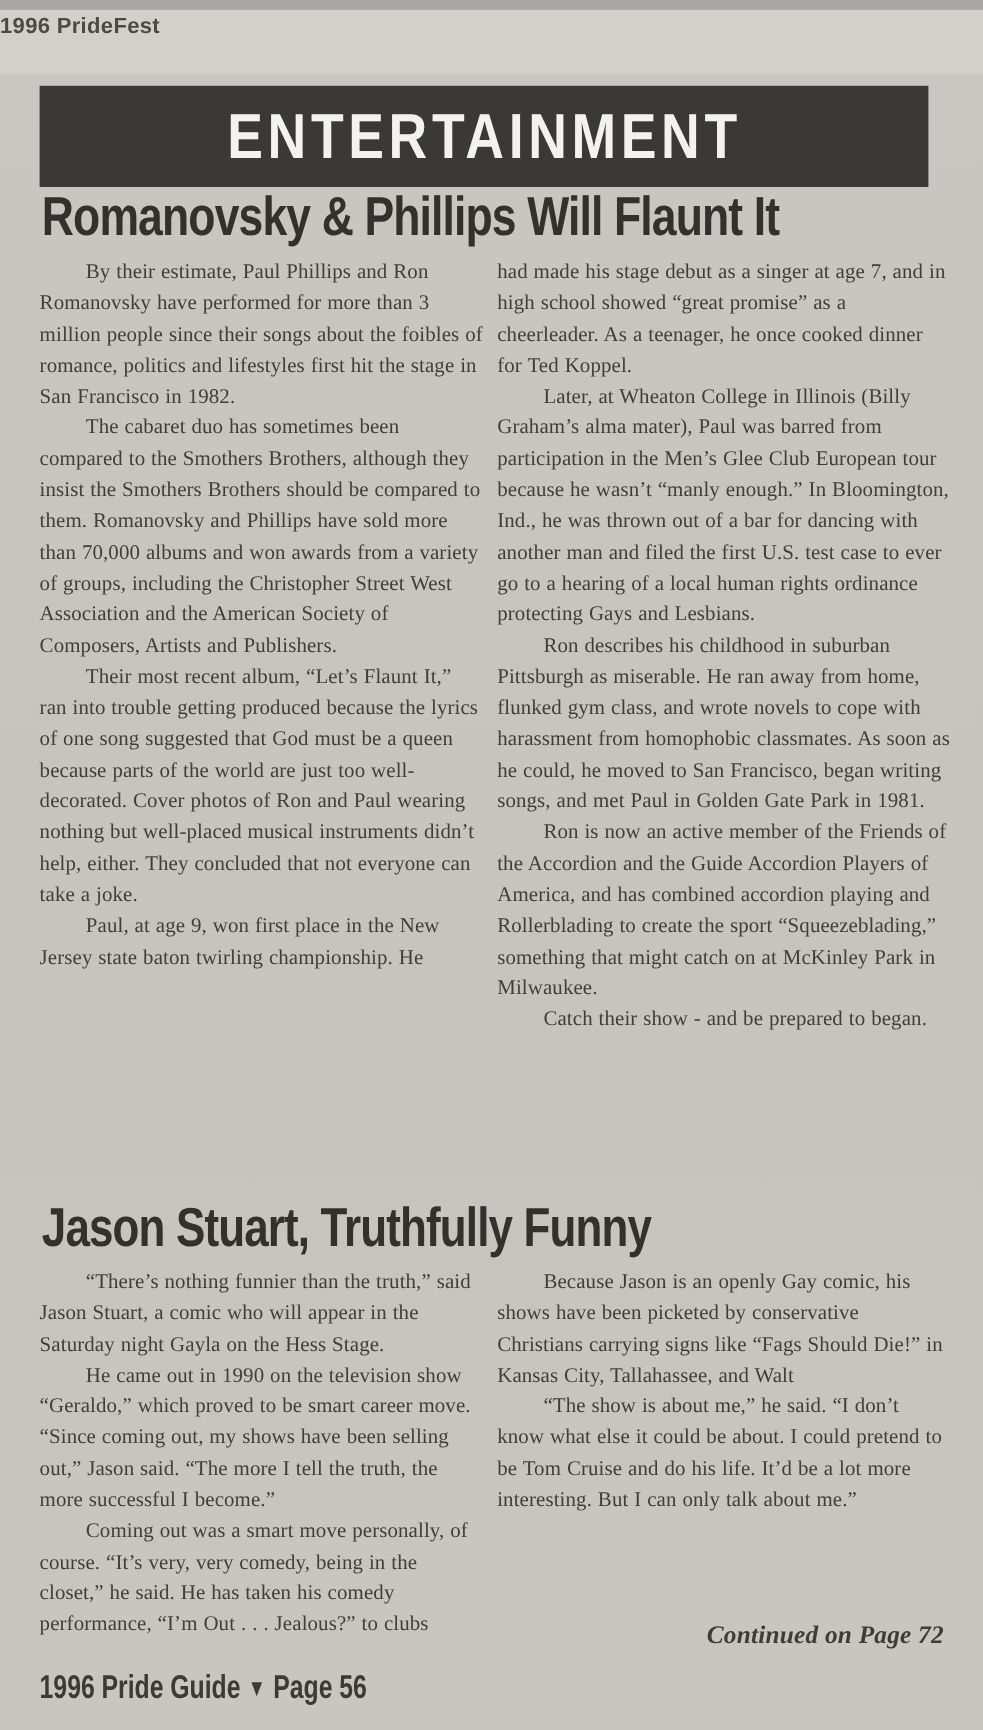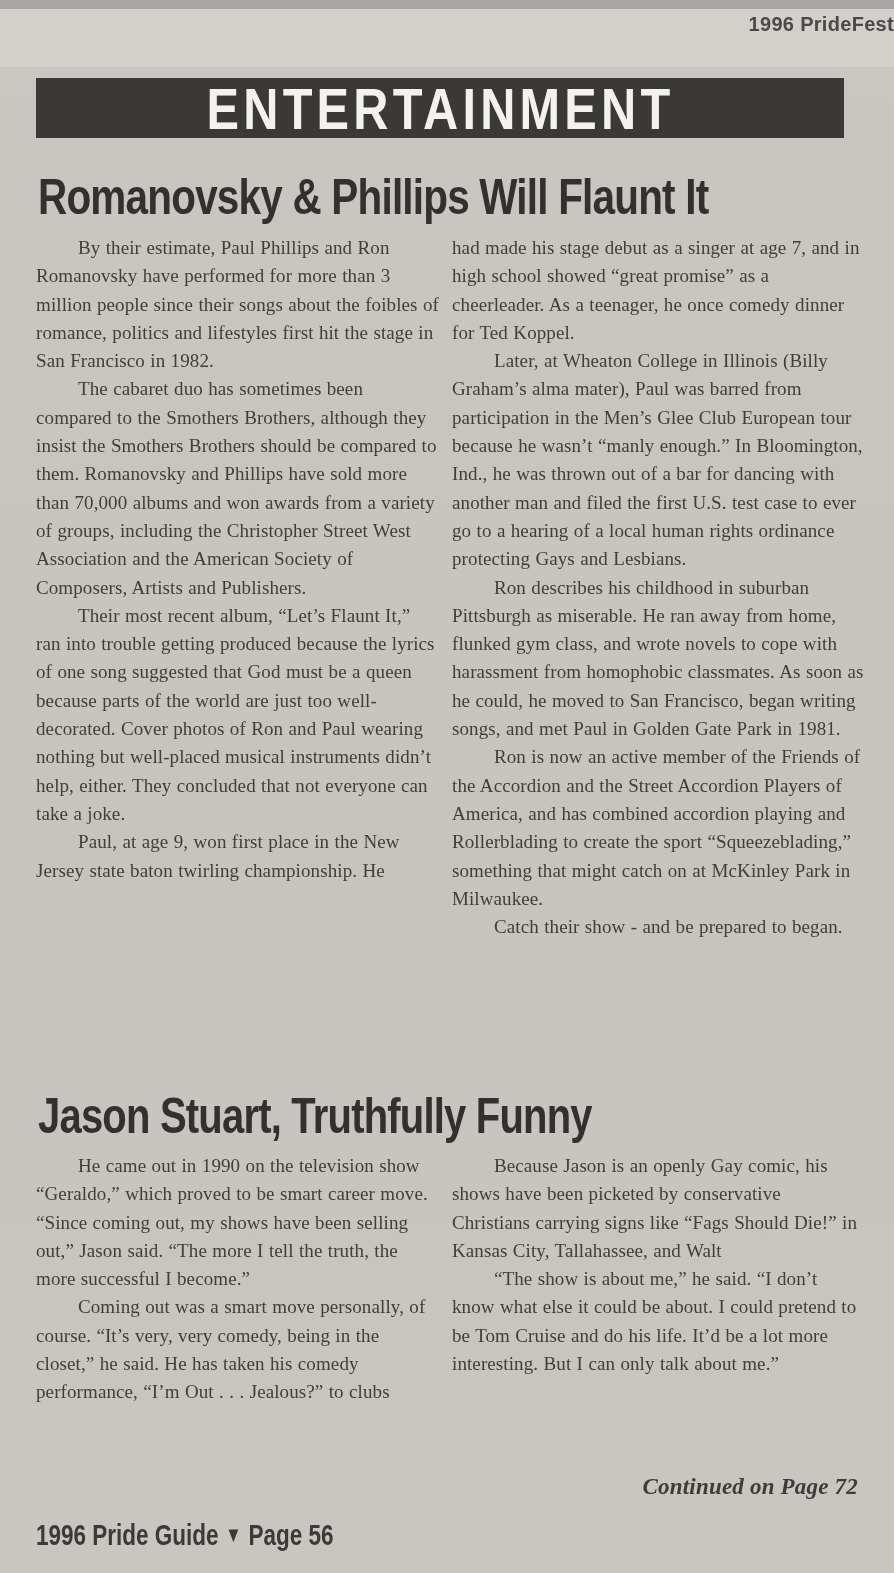--- a/index.html
+++ b/index.html
@@ -5,26 +5,26 @@
   html,body { margin:0; padding:0; }
   body {
     width:894px; height:1573px; position:relative; overflow:hidden;
     background:linear-gradient(180deg,#cbc8c3 0%,#c9c6c1 10%,#c7c4bf 55%,#c9c6c1 100%);
     font-family:"Liberation Serif","DejaVu Serif",serif;
     -webkit-font-smoothing:antialiased;
   }
   .scan-strip { position:absolute; top:0; left:0; width:100%; height:9px; background:#a9a7a3; }
   .scan-band  { position:absolute; top:9px; left:0; width:100%; height:58px; background:#d3d0cb; }
   .running-head {
-    position:absolute; top:13px; left:0; width:100%; text-align:right;
+    position:absolute; top:13px; left:0; width:100%; text-align:left;
     font-family:"Liberation Sans",sans-serif; font-weight:600; font-size:20px;
     color:#4c4a46; letter-spacing:.3px;
   }
   .banner {
-    position:absolute; left:36px; top:78px; width:808px; height:60px;
+    position:absolute; left:36px; top:78px; width:808px; height:92px;
     background:#3a3938; display:flex; align-items:center; justify-content:center;
   }
   .banner-label {
     font-family:"Liberation Sans",sans-serif; font-weight:bold; font-size:58px;
     color:#f3f2ee; letter-spacing:5px; white-space:nowrap;
     transform:scaleX(.84); transform-origin:center;
   }
   .headline {
     position:absolute; left:38px; margin:0;
     font-family:"Liberation Sans",sans-serif; font-weight:bold; font-size:50px;
@@ -71,32 +71,33 @@
 <h1 class="headline hl1">Romanovsky &amp; Phillips Will Flaunt It</h1>
 
 <div class="cols cols1">
   <div class="col">
     <p>By their estimate, Paul Phillips and Ron Romanovsky have performed for more than 3 million people since their songs about the foibles of romance, politics and lifestyles first hit the stage in San Francisco in 1982.</p>
     <p>The cabaret duo has sometimes been compared to the Smothers Brothers, although they insist the Smothers Brothers should be compared to them. Romanovsky and Phillips have sold more than 70,000 albums and won awards from a variety of groups, including the Christopher Street West Association and the American Society of Composers, Artists and Publishers.</p>
     <p>Their most recent album, “Let’s Flaunt It,” ran into trouble getting produced because the lyrics of one song suggested that God must be a queen because parts of the world are just too well-decorated. Cover photos of Ron and Paul wearing nothing but well-placed musical instruments didn’t help, either. They concluded that not everyone can take a joke.</p>
     <p>Paul, at age 9, won first place in the New Jersey state baton twirling championship. He</p>
   </div>
   <div class="col right">
-    <p class="cont">had made his stage debut as a singer at age 7, and in high school showed “great promise” as a cheerleader. As a teenager, he once comedy dinner for Ted Koppel.</p>
+    <p class="cont">had made his stage debut as a singer at age 7, and in high school showed “great promise” as a cheerleader. As a teenager, he once cooked dinner for Ted Koppel.</p>
     <p>Later, at Wheaton College in Illinois (Billy Graham’s alma mater), Paul was barred from participation in the Men’s Glee Club European tour because he wasn’t “manly enough.” In Bloomington, Ind., he was thrown out of a bar for dancing with another man and filed the first U.S. test case to ever go to a hearing of a local human rights ordinance protecting Gays and Lesbians.</p>
     <p>Ron describes his childhood in suburban Pittsburgh as miserable. He ran away from home, flunked gym class, and wrote novels to cope with harassment from homophobic classmates. As soon as he could, he moved to San Francisco, began writing songs, and met Paul in Golden Gate Park in 1981.</p>
-    <p>Ron is now an active member of the Friends of the Accordion and the Street Accordion Players of America, and has combined accordion playing and Rollerblading to create the sport “Squeezeblading,” something that might catch on at McKinley Park in Milwaukee.</p>
+    <p>Ron is now an active member of the Friends of the Accordion and the Guide Accordion Players of America, and has combined accordion playing and Rollerblading to create the sport “Squeezeblading,” something that might catch on at McKinley Park in Milwaukee.</p>
     <p>Catch their show - and be prepared to began.</p>
   </div>
 </div>
 
 <h1 class="headline hl2">Jason Stuart, Truthfully Funny</h1>
 
 <div class="cols cols2">
   <div class="col">
+    <p>“There’s nothing funnier than the truth,” said Jason Stuart, a comic who will appear in the Saturday night Gayla on the Hess Stage.</p>
     <p>He came out in 1990 on the television show “Geraldo,” which proved to be smart career move. “Since coming out, my shows have been selling out,” Jason said. “The more I tell the truth, the more successful I become.”</p>
     <p>Coming out was a smart move personally, of course. “It’s very, very comedy, being in the closet,” he said. He has taken his comedy performance, “I’m Out . . . Jealous?” to clubs</p>
   </div>
   <div class="col right">
     <p>Because Jason is an openly Gay comic, his shows have been picketed by conservative Christians carrying signs like “Fags Should Die!” in Kansas City, Tallahassee, and Walt</p>
     <p>“The show is about me,” he said. “I don’t know what else it could be about. I could pretend to be Tom Cruise and do his life. It’d be a lot more interesting. But I can only talk about me.”</p>
   </div>
 </div>
 
 <div class="continued">Continued on Page 72</div>

